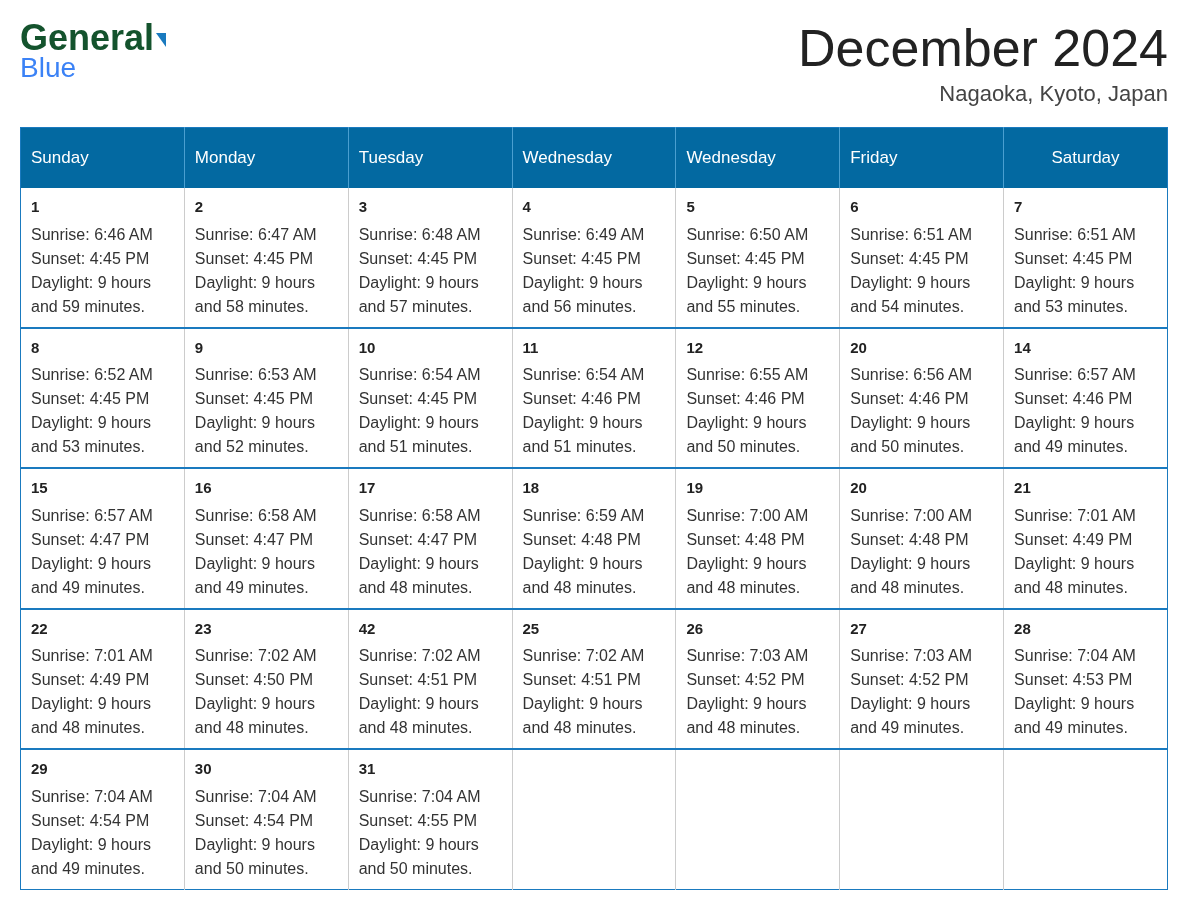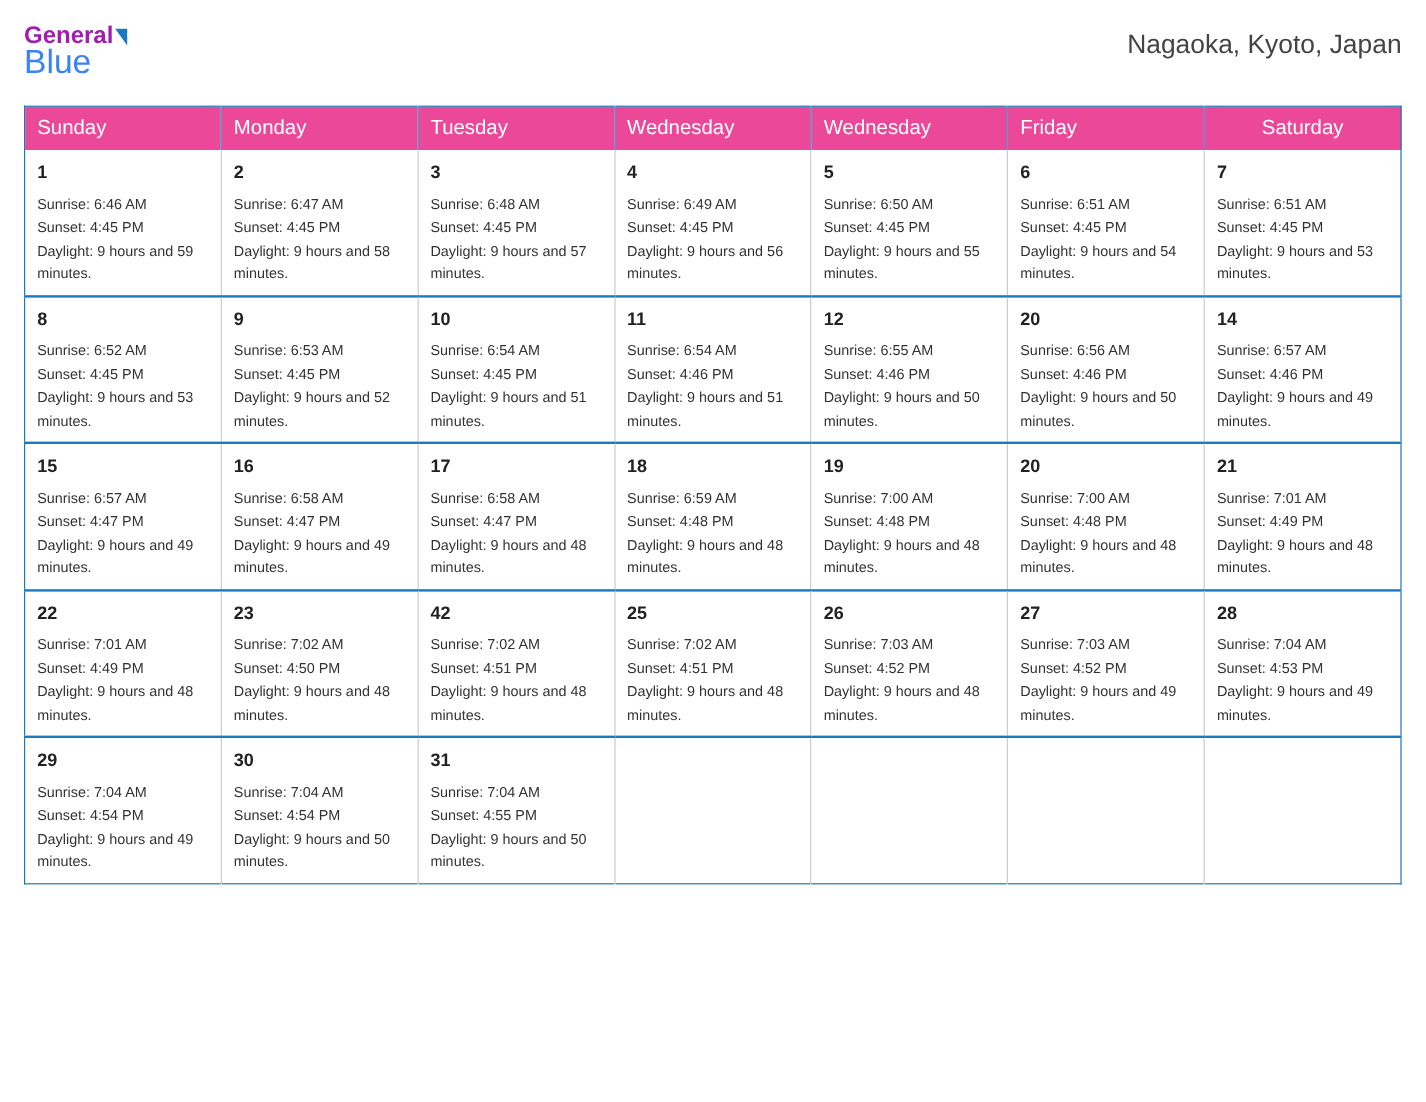--- a/index.html
+++ b/index.html
@@ -15,23 +15,23 @@
       justify-content: space-between;
       align-items: flex-start;
       margin-bottom: 20px;
     }
     .logo {
       display: flex;
       flex-direction: column;
       align-items: flex-start;
     }
     .logo-text {
-      font-size: 20px;
+      font-size: 36px;
       font-weight: bold;
-      color: #a21caf;
+      color: #14532d;
       line-height: 1;
     }
     .logo-triangle {
       display: inline-block;
       width: 0;
       height: 0;
       border-left: 10px solid transparent;
       border-right: 0px solid transparent;
       border-top: 14px solid #1a7abf;
       margin-left: 2px;
@@ -56,23 +56,23 @@
       font-size: 22px;
       color: #444;
       margin-top: 4px;
     }
     .calendar-table {
       width: 100%;
       border-collapse: collapse;
       border: 1px solid #1a7abf;
     }
     .calendar-table th {
-      background: #ec4899;
+      background: #0369a1;
       color: #fff;
-      padding: 8px 10px;
+      padding: 20px 10px;
       text-align: left;
       font-size: 17px;
       font-weight: normal;
       border-right: 1px solid #4a9fd0;
     }
     .calendar-table th:last-child {
       border-right: none;
       text-align: center;
     }
     .calendar-table td {
@@ -92,38 +92,39 @@
       border-bottom: none;
     }
     .day-number {
       font-size: 15px;
       font-weight: bold;
       color: #222;
       display: block;
       margin-bottom: 4px;
     }
     .day-info {
-      font-size: 12px;
+      font-size: 16px;
       color: #333;
     }
     .empty-cell {
       background: #fff;
     }
   </style>
 </head>
 <body>
 
 <div class="header">
   <div class="logo">
     <div class="logo-text">
       General<span class="logo-triangle"></span>
     </div>
     <div class="logo-line2">Blue</div>
   </div>
   <div class="title-block">
+    <div class="month-title">December 2024</div>
     <div class="location-title">Nagaoka, Kyoto, Japan</div>
   </div>
 </div>
 
 <table class="calendar-table">
   <thead>
     <tr>
       <th>Sunday</th>
       <th>Monday</th>
       <th>Tuesday</th>

